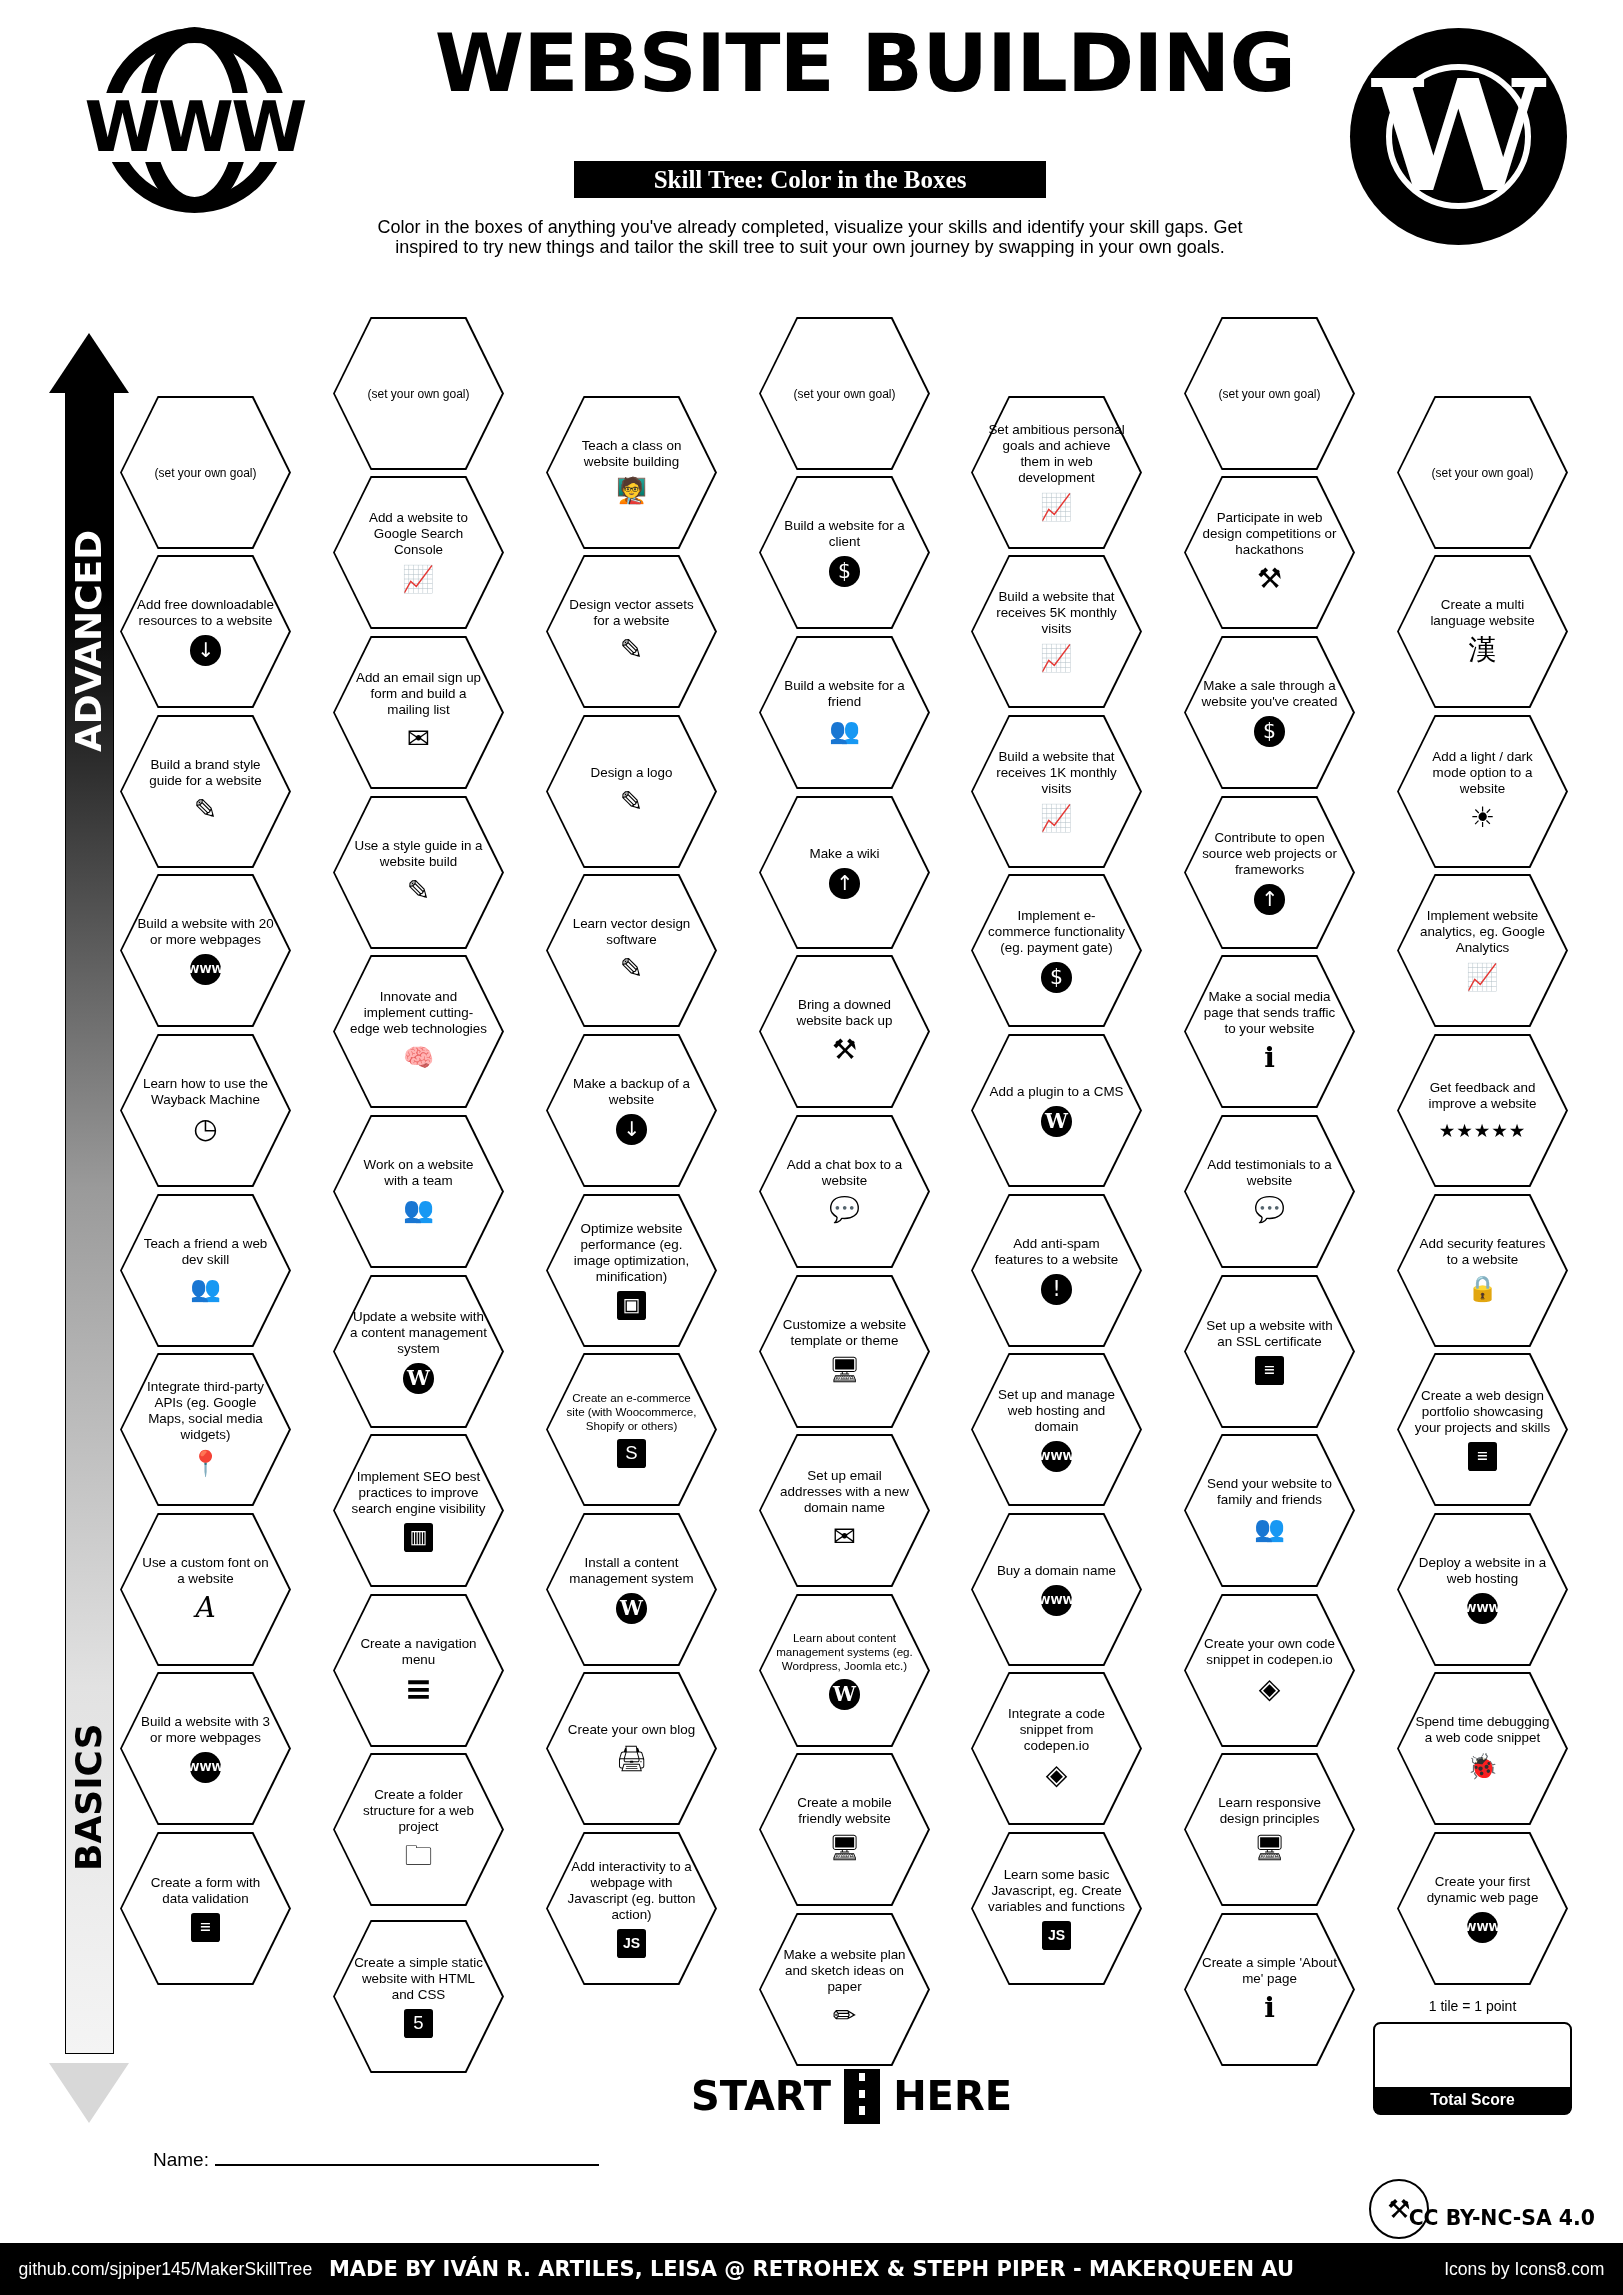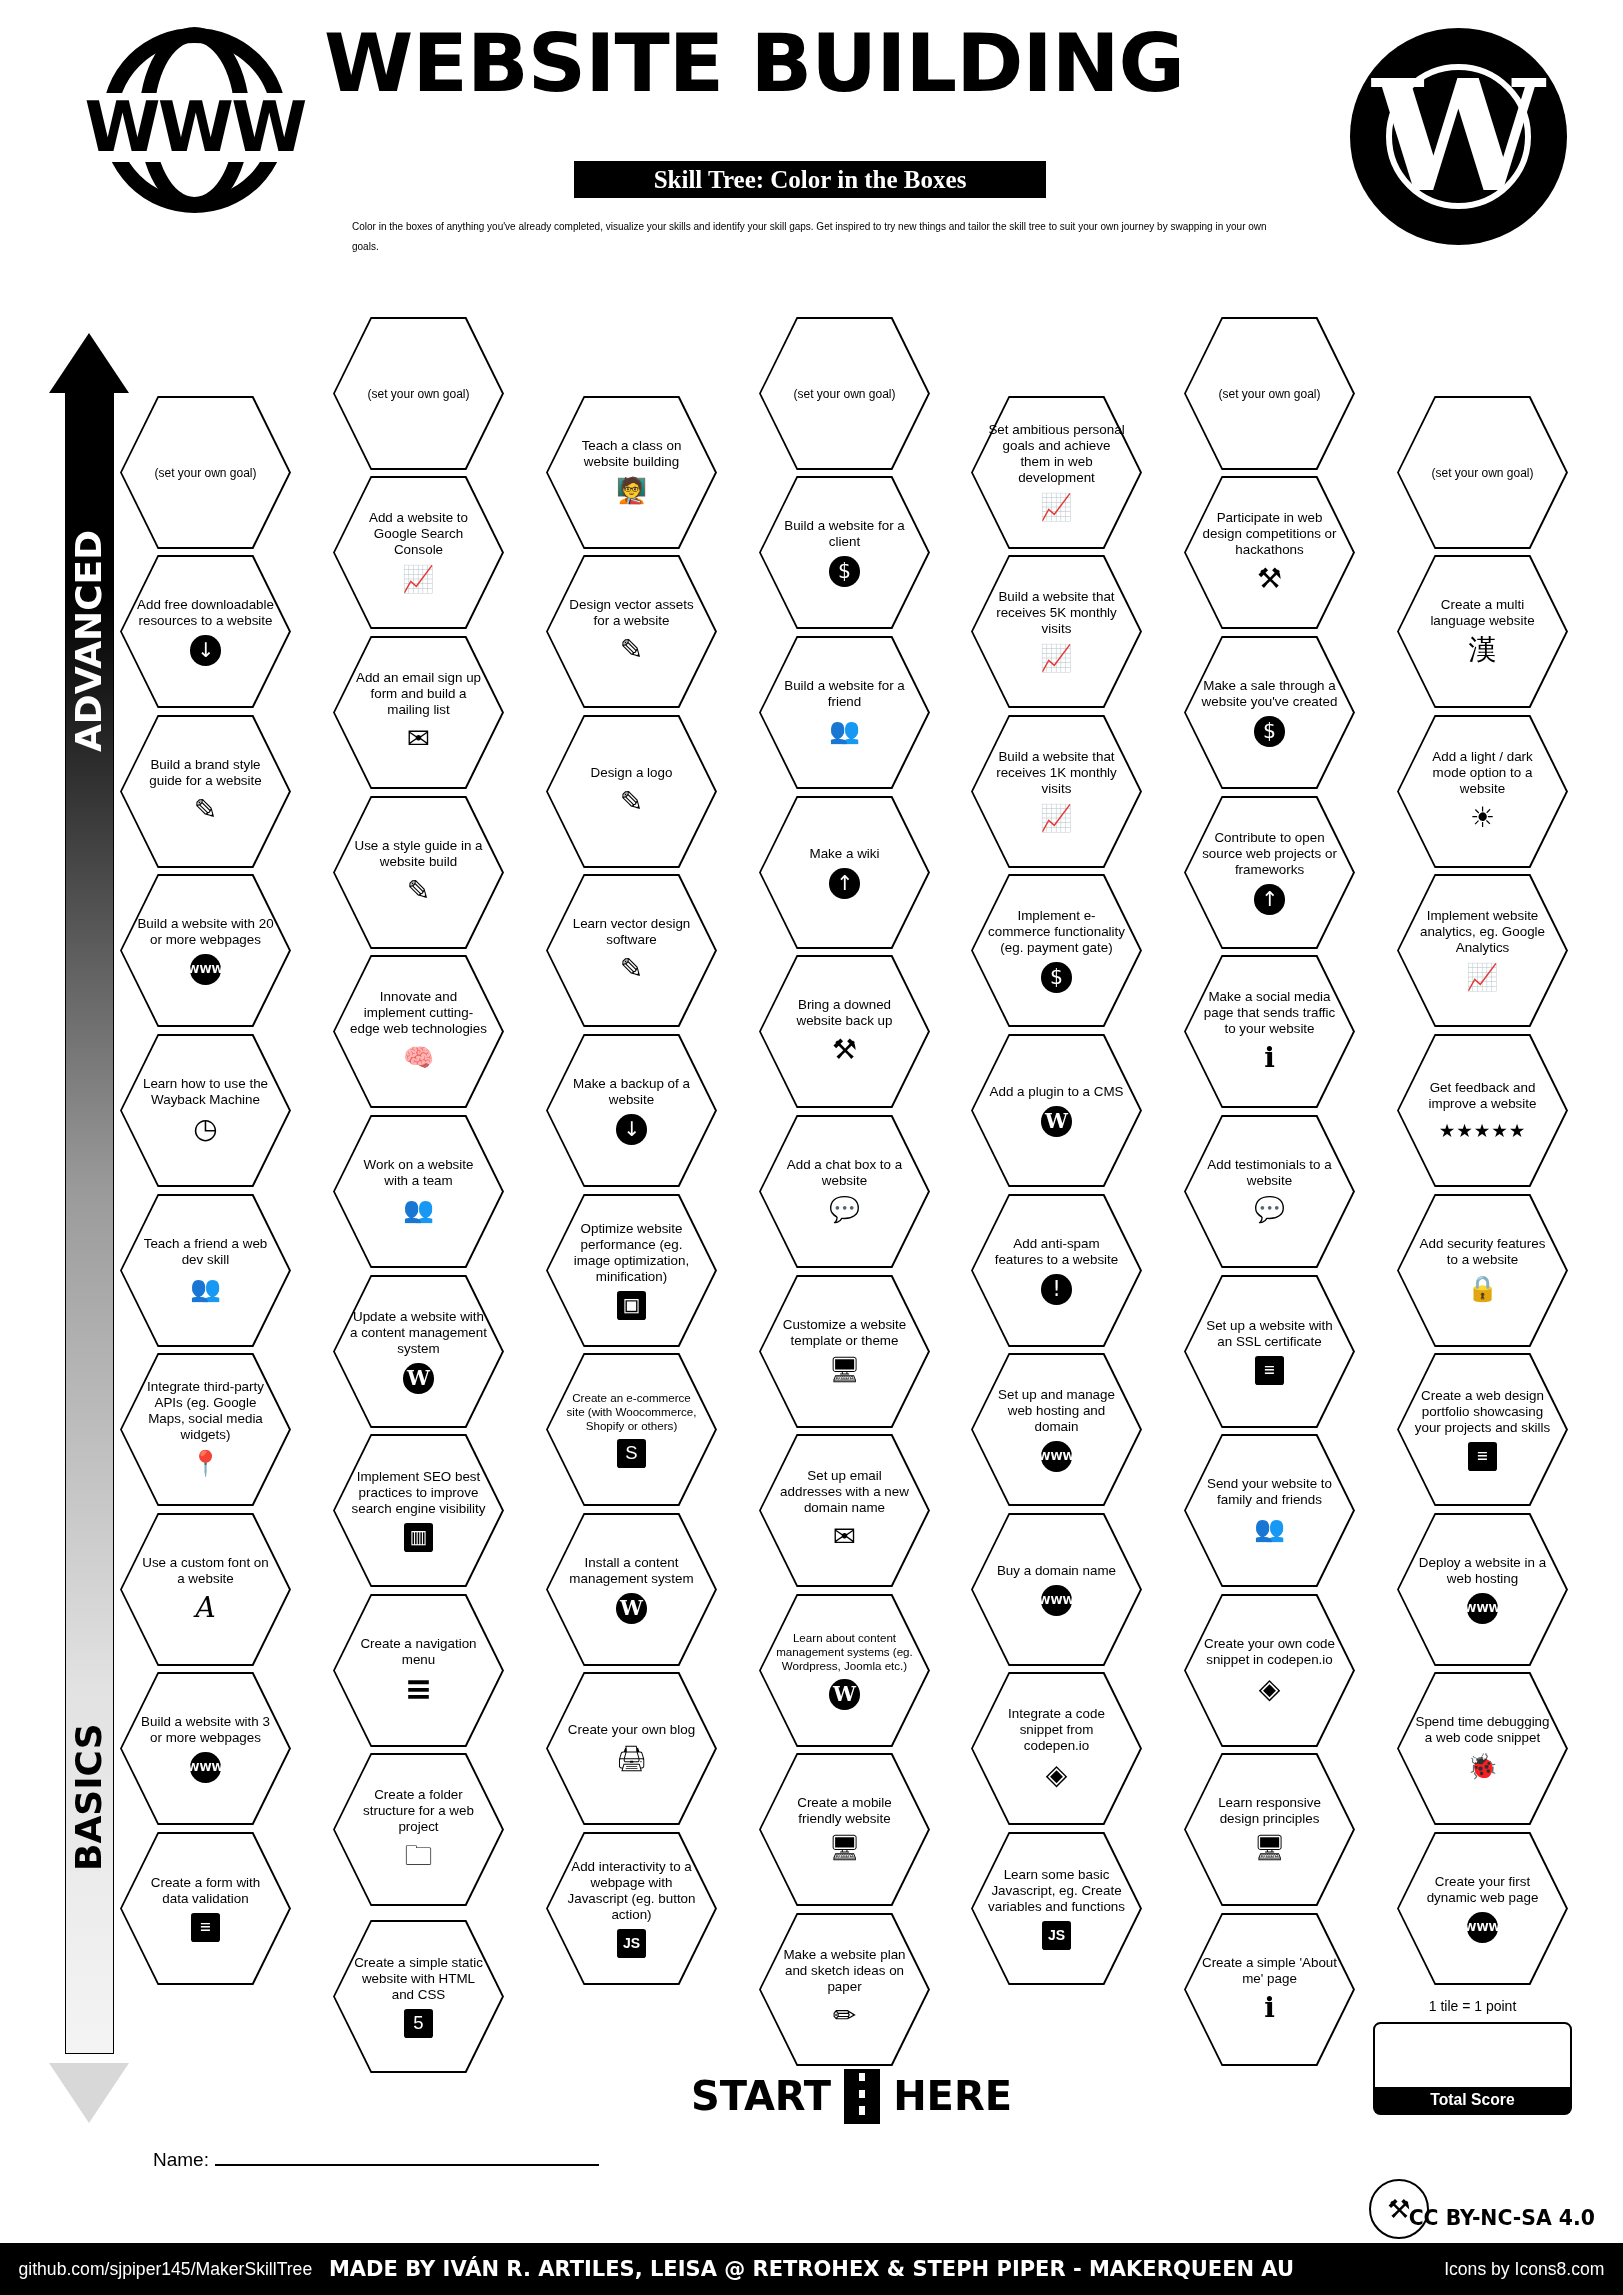--- a/index.html
+++ b/index.html
@@ -40,34 +40,34 @@
     position:absolute;left:0;top:0;width:217px;height:217px;
     color:#fff;font-family:"DejaVu Serif", serif;font-weight:bold;
     font-size:153px;text-align:center;line-height:217px;
   }
   #wp-logo .wring{
     position:absolute;left:36px;top:36px;width:145px;height:145px;
     border:6px solid #fff;border-radius:50%;box-sizing:border-box;
   }
   #title{
     position:absolute;left:324px;top:22px;width:971px;
-    text-align:left;
+    text-align:right;
     font-family:"DejaVu Sans", sans-serif;
     font-weight:bold;font-size:81px;letter-spacing:-0.9px;
     line-height:83px;
   }
   #subtitle{
     position:absolute;left:574px;top:161px;width:472px;height:37px;
     background:#000;color:#fff;text-align:center;
     font-size:25px;line-height:37px;font-weight:bold;
     font-family:"Liberation Serif", serif;
   }
   #blurb{
     position:absolute;left:352px;top:217px;width:916px;
-    text-align:left;font-size:10px;line-height:20.4px;
+    text-align:center;font-size:18px;line-height:20.4px;
   }
   
   #axis{position:absolute;left:42px;top:333px;width:93px;height:1790px;}
   #axis .bar{
     position:absolute;left:23px;top:56px;width:49px;height:1665px;
     background:linear-gradient(to bottom,#000 0%,#000 12%,#9a9a9a 48%,#e2e2e2 78%,#f4f4f4 100%);
     border:1.9px solid #000;box-sizing:border-box;
   }
   #axis .tip-up{
     position:absolute;left:7.4px;top:0px;width:0;height:0;

